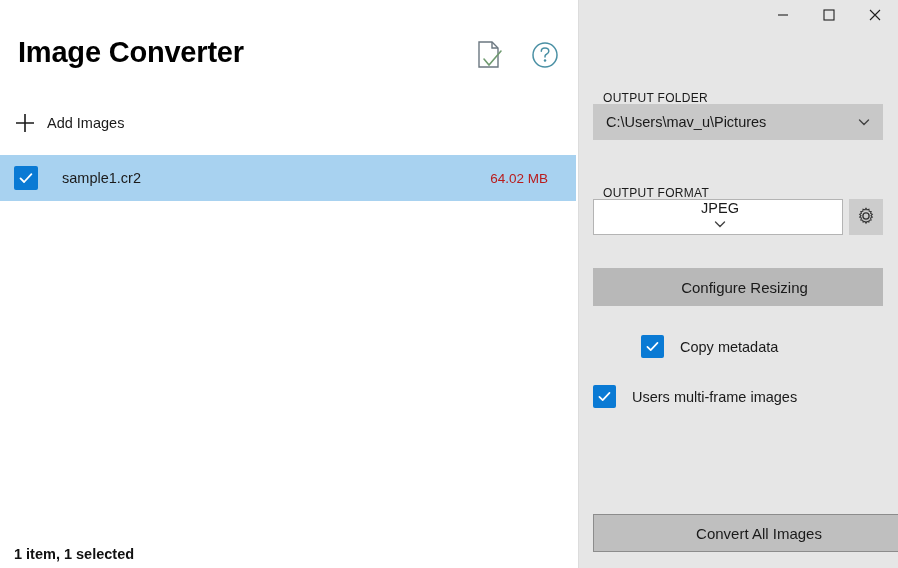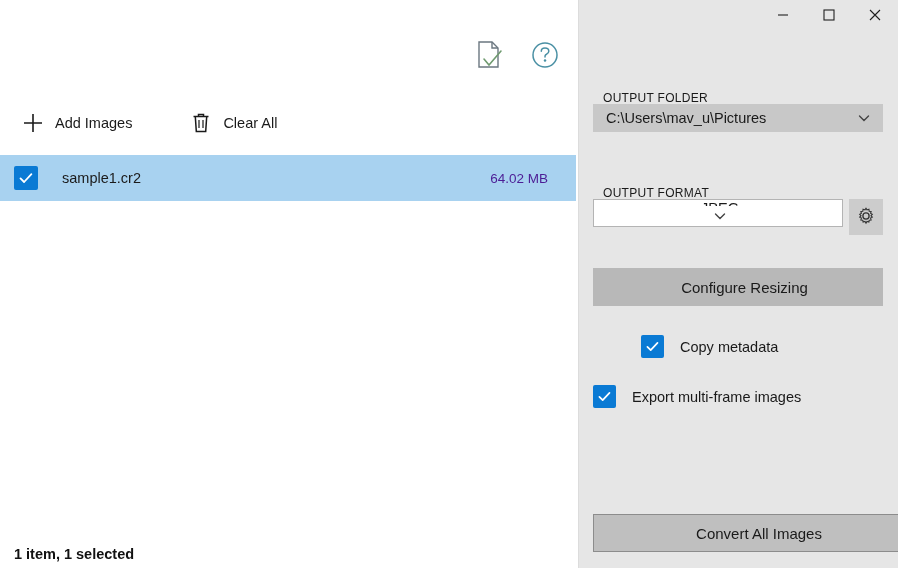--- a/index.html
+++ b/index.html
@@ -56,25 +56,25 @@
     justify-content: center;
     background: transparent;
     border: none;
     padding: 0;
     cursor: default;
   }
 
   
   #toolbar {
     position: absolute;
-    left: 14px;
+    left: 6px;
     top: 106px;
     display: flex;
     align-items: center;
-    gap: 16px;
+    gap: 0px;
   }
   .tool-btn {
     display: flex;
     align-items: center;
     gap: 11px;
     padding: 6px 12px 6px 8px;
     background: transparent;
     border: none;
     cursor: default;
     margin-right: 22px;
@@ -128,21 +128,21 @@
   .file-name {
     margin-left: 24px;
     font-size: 14.5px;
     color: #1b1b1b;
     flex: 1 1 auto;
     white-space: nowrap;
     overflow: hidden;
   }
   .file-size {
     font-size: 13.5px;
-    color: #4c1d95;
+    color: #b91c1c;
     margin-right: 28px;
     white-space: nowrap;
   }
 
   
   #status-bar {
     position: absolute;
     left: 14px;
     bottom: 6px;
     font-size: 14.5px;
@@ -207,21 +207,21 @@
     margin: 10px;
   }
   #lbl-output-folder { position: absolute; left: 15px; top: 49px; }
   #lbl-output-format { position: absolute; left: 15px; top: 144px; }
 
   .combo {
     position: absolute;
     box-sizing: border-box;
     display: flex;
     align-items: center;
-    height: 28px;
+    height: 36px;
     padding: 0 8px 0 12px;
   }
   #combo-output-folder {
     left: 15px;
     top: 72px;
     width: 290px;
     background: #c8c8c8;
     border: 1px solid #c8c8c8;
   }
   #combo-output-format {
@@ -317,20 +317,21 @@
     white-space: nowrap;
   }
 </style>
 </head>
 <body>
 
 <div id="app">
 
   <div id="left-pane">
 
+    <div id="page-title">Image Converter</div>
 
     <div id="header-icons">
       <button class="header-icon-btn">
         <span>
           <svg width="28" height="30" viewBox="0 0 28 30" fill="none">
             <path d="M4 2 H17 L23 8 V27 H4 Z" stroke="#6b7780" stroke-width="1.4" fill="#ffffff"></path>
             <path d="M17 2 V8 H23" stroke="#6b7780" stroke-width="1.4" fill="none"></path>
             <path d="M9 19 L14 25 L26 11" stroke="#6f9a6f" stroke-width="1.6" fill="none" stroke-linecap="round"></path>
           </svg>
         </span>
@@ -350,31 +351,20 @@
       <button class="tool-btn">
         <span class="tool-icon">
           <svg width="22" height="22" viewBox="0 0 22 22">
             <path d="M11 2 V20 M2 11 H20" stroke="#1a1a1a" stroke-width="1.6" fill="none"></path>
           </svg>
         </span>
         <span class="tool-label">Add Images</span>
       </button>
 
 
-      <button class="tool-btn">
-        <span class="tool-icon">
-          <svg width="20" height="22" viewBox="0 0 20 22">
-            <path d="M2.5 4.5 H17.5" stroke="#1a1a1a" stroke-width="1.5" fill="none"></path>
-            <path d="M7.5 4.5 V2.6 H12.5 V4.5" stroke="#1a1a1a" stroke-width="1.5" fill="none"></path>
-            <path d="M4.3 4.5 L5.3 19.4 H14.7 L15.7 4.5" stroke="#1a1a1a" stroke-width="1.5" fill="none"></path>
-            <path d="M8 8 V16 M12 8 V16" stroke="#1a1a1a" stroke-width="1.2" fill="none"></path>
-          </svg>
-        </span>
-        <span class="tool-label">Clear All</span>
-      </button>
     </div>
 
     <div id="file-list">
       <div class="file-row selected">
         <span class="row-checkbox">
           <svg width="16" height="16" viewBox="0 0 16 16">
             <path d="M2.5 8.4 L6.1 12 L13.4 4.2" stroke="#ffffff" stroke-width="1.8" fill="none" stroke-linecap="round" stroke-linejoin="round"></path>
           </svg>
         </span>
         <span class="file-name">sample1.cr2</span>
@@ -455,19 +445,19 @@
         </span>
         <span class="opt-label">Copy metadata</span>
       </div>
 
       <div class="option-row" id="opt-export-multiframe">
         <span class="opt-checkbox">
           <svg width="15" height="15" viewBox="0 0 15 15">
             <path d="M2.4 7.9 L5.7 11.2 L12.5 3.9" stroke="#ffffff" stroke-width="1.7" fill="none" stroke-linecap="round" stroke-linejoin="round"></path>
           </svg>
         </span>
-        <span class="opt-label">Export multi-frame images</span>
+        <span class="opt-label">Users multi-frame images</span>
       </div>
 
       <button class="grey-button" id="btn-convert-all">Convert All Images</button>
     </div>
   </div>
 </div>
 
 </body></html>

